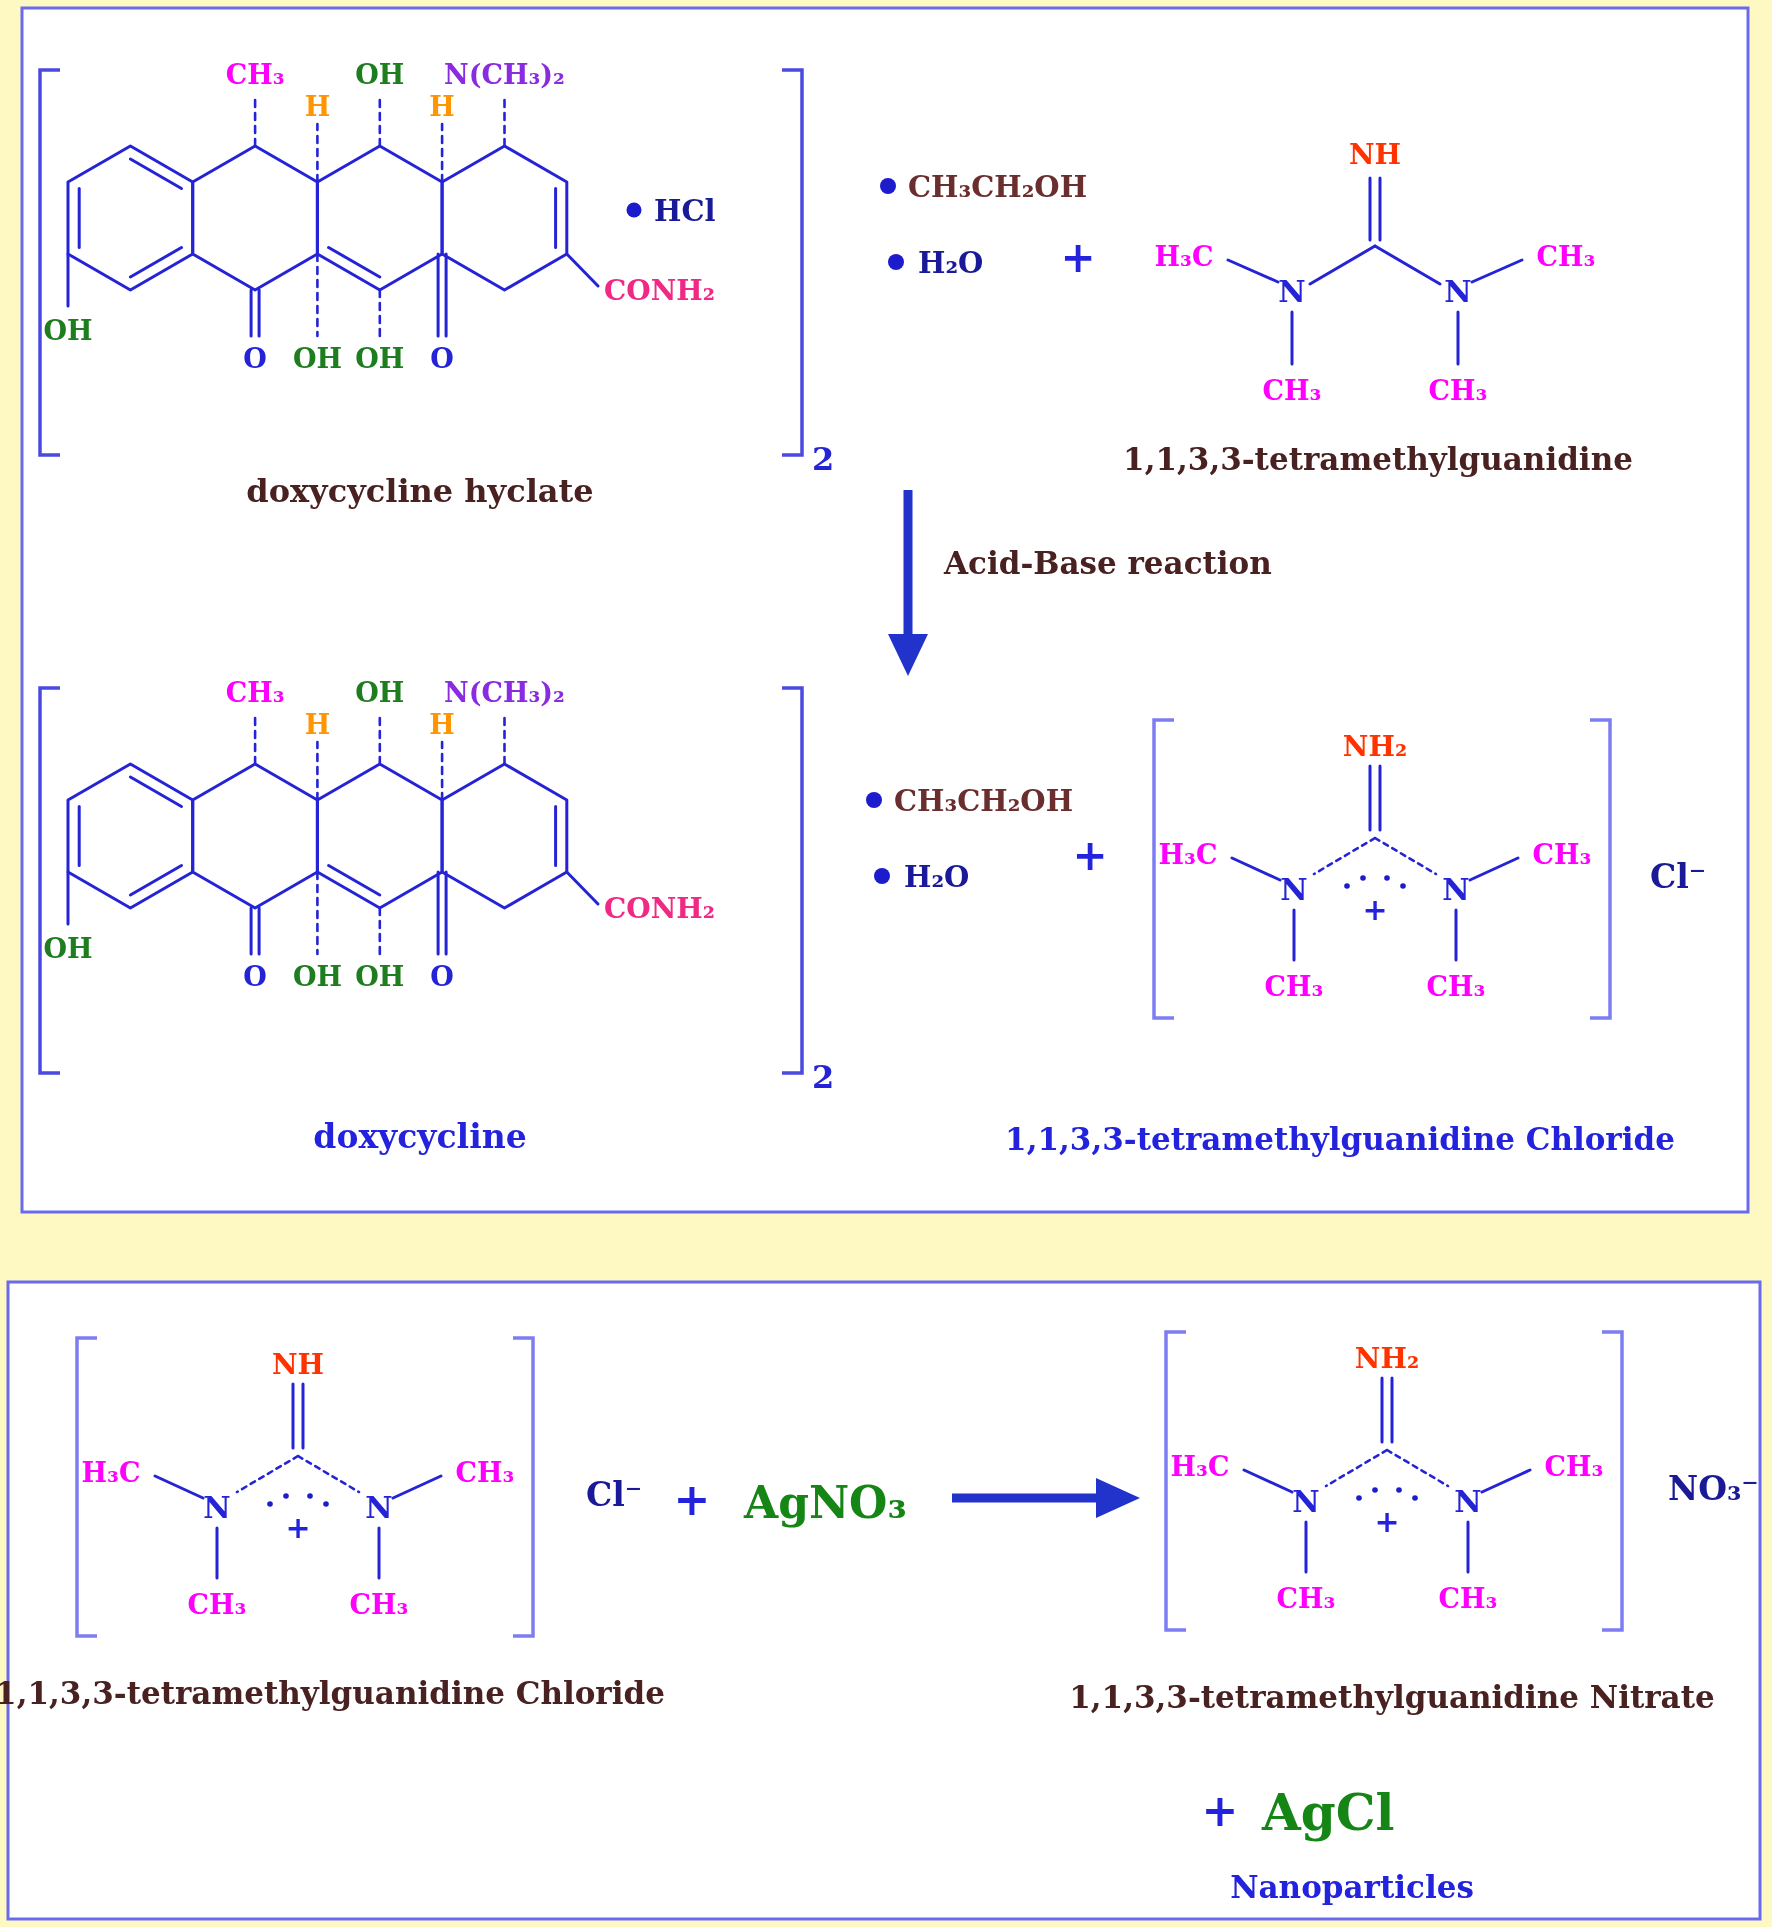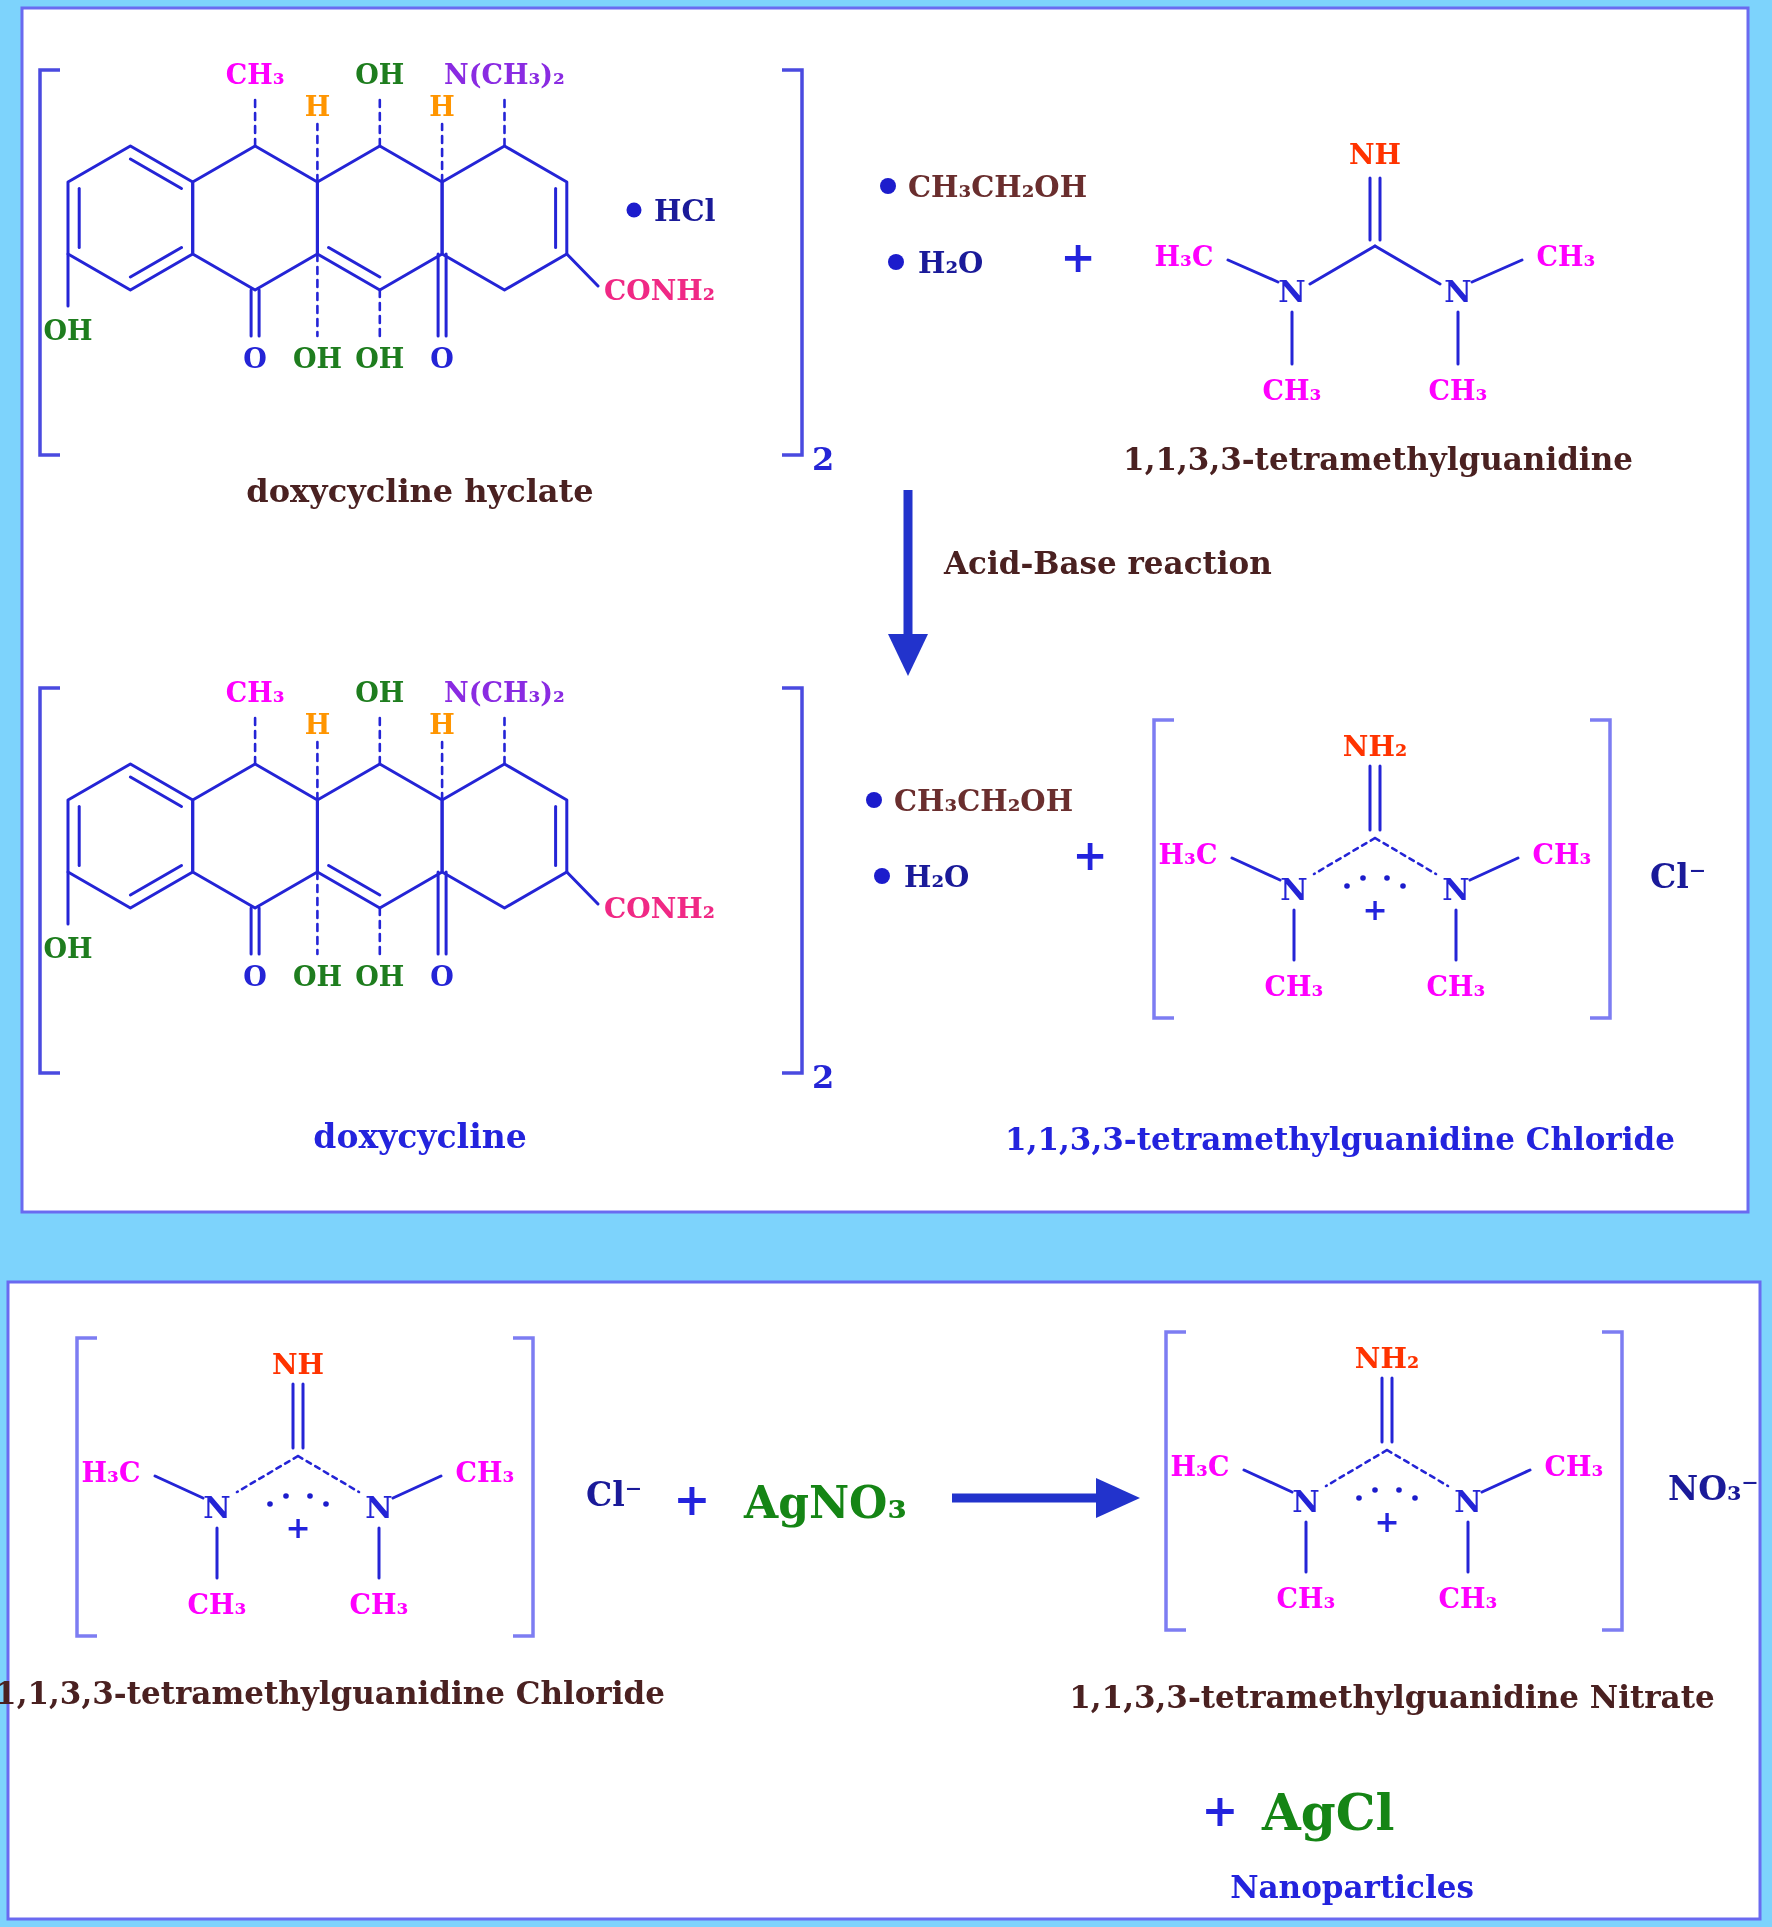--- a/index.html
+++ b/index.html
@@ -1,16 +1,16 @@
 <!DOCTYPE html>
 <html style="--bond: #2424d6; --bracket: #4a4ae0; --bracket_light: #7d7df2; --box_border: #6a6af0; --magenta: #ff00ff; --green: #1e7d1e; --orange: #ff9500; --purple: #8a2be2; --pink: #f02985; --red: #ff3300; --navy: #1a1a99; --blue_label: #2323dd; --maroon: #4a2121; --brown: #6a2e2e; --green_chem: #158515; --arrow: #2233cc; --dot: #1c1ccc;"><head>
 <meta charset="utf-8">
 <style>
   html,body{margin:0;padding:0;background:#ffffff;}
-  .stage{position:relative;width:1772px;height:1927px;background:#7dd3fc;font-family:"DejaVu Serif",serif;}
+  .stage{position:relative;width:1772px;height:1927px;background:#fef9c3;font-family:"DejaVu Serif",serif;}
   svg{position:absolute;left:0;top:0;}
   text{font-family:"DejaVu Serif",serif;font-weight:bold;}
   .mid{text-anchor:middle;}
   .bond{stroke:var(--bond,#2424d6);stroke-width:3;fill:none;stroke-linecap:round;stroke-linejoin:round;}
   .dashb{stroke:var(--bond,#2424d6);stroke-width:2.6;fill:none;stroke-dasharray:7 6;stroke-linecap:round;}
   .dashc{stroke:var(--bond,#2424d6);stroke-width:2.6;fill:none;stroke-dasharray:5 5;stroke-linecap:round;}
   .bracket{stroke:var(--bracket,#4a4ae0);stroke-width:3.5;fill:none;}
   .bracket2{stroke:var(--bracket_light,#7d7df2);stroke-width:3.5;fill:none;}
   .box{fill:#fff;stroke:var(--box_border,#6a6af0);stroke-width:3;}
   .dot{fill:var(--dot,#1c1ccc);}

